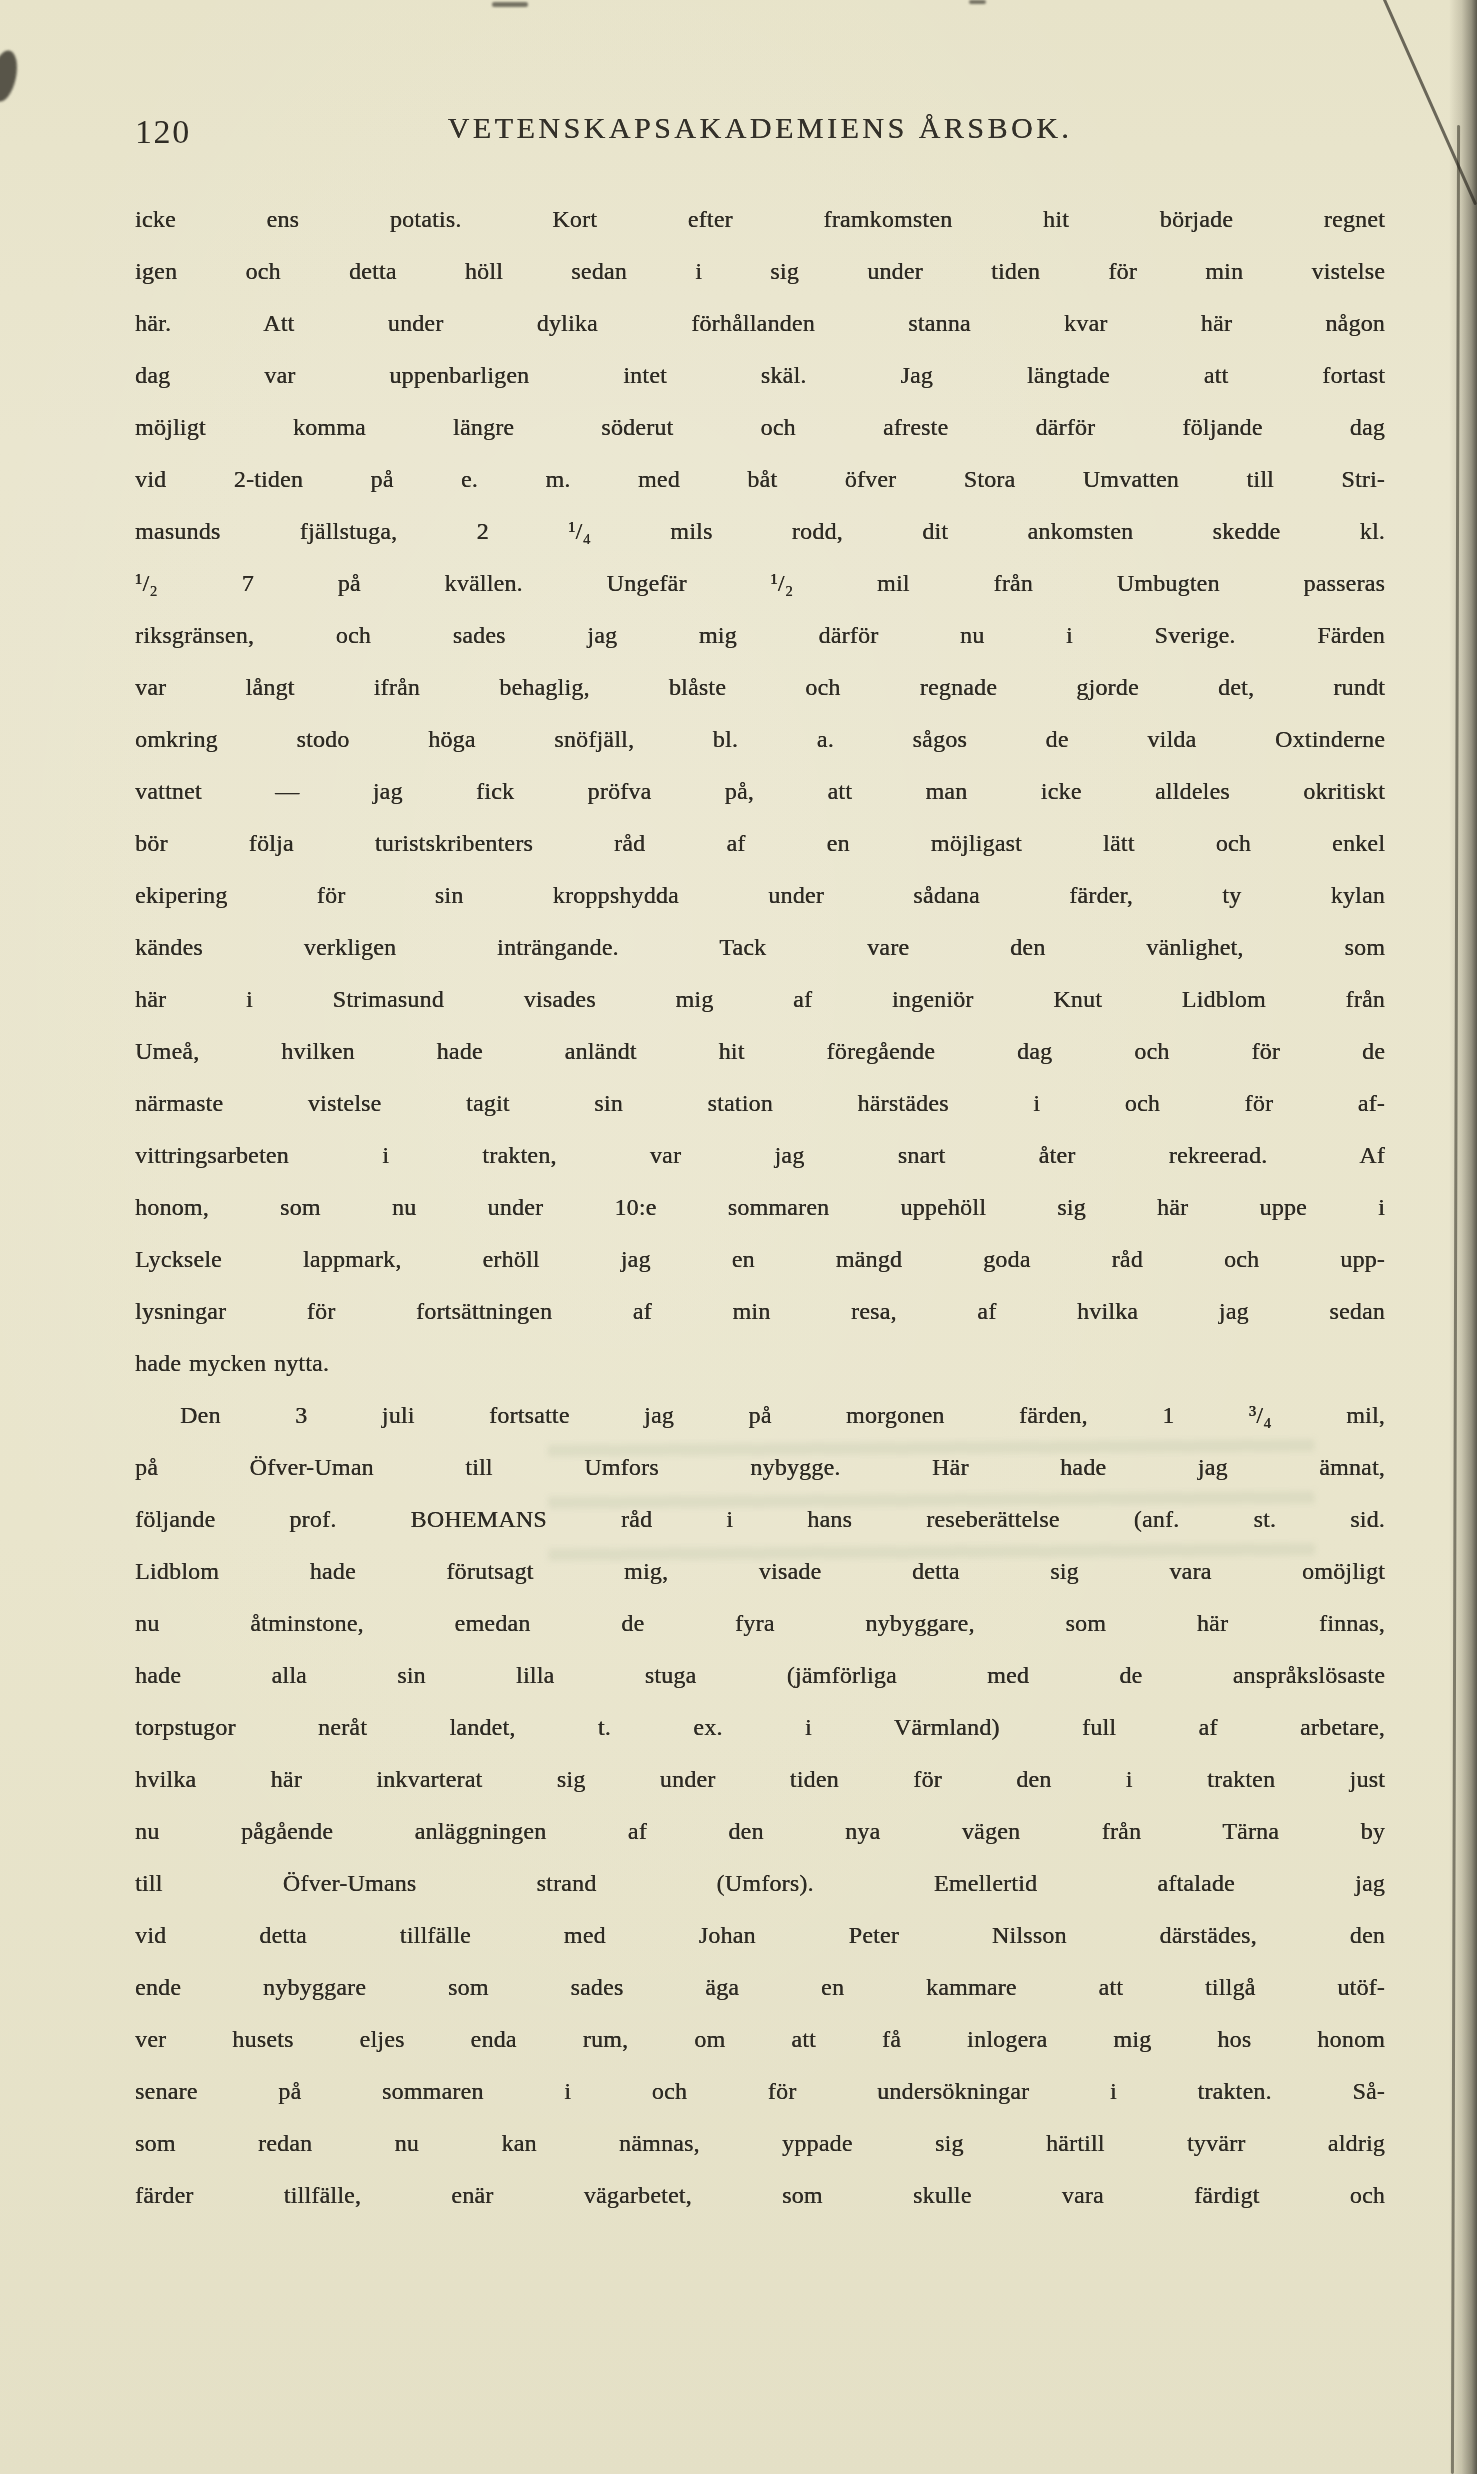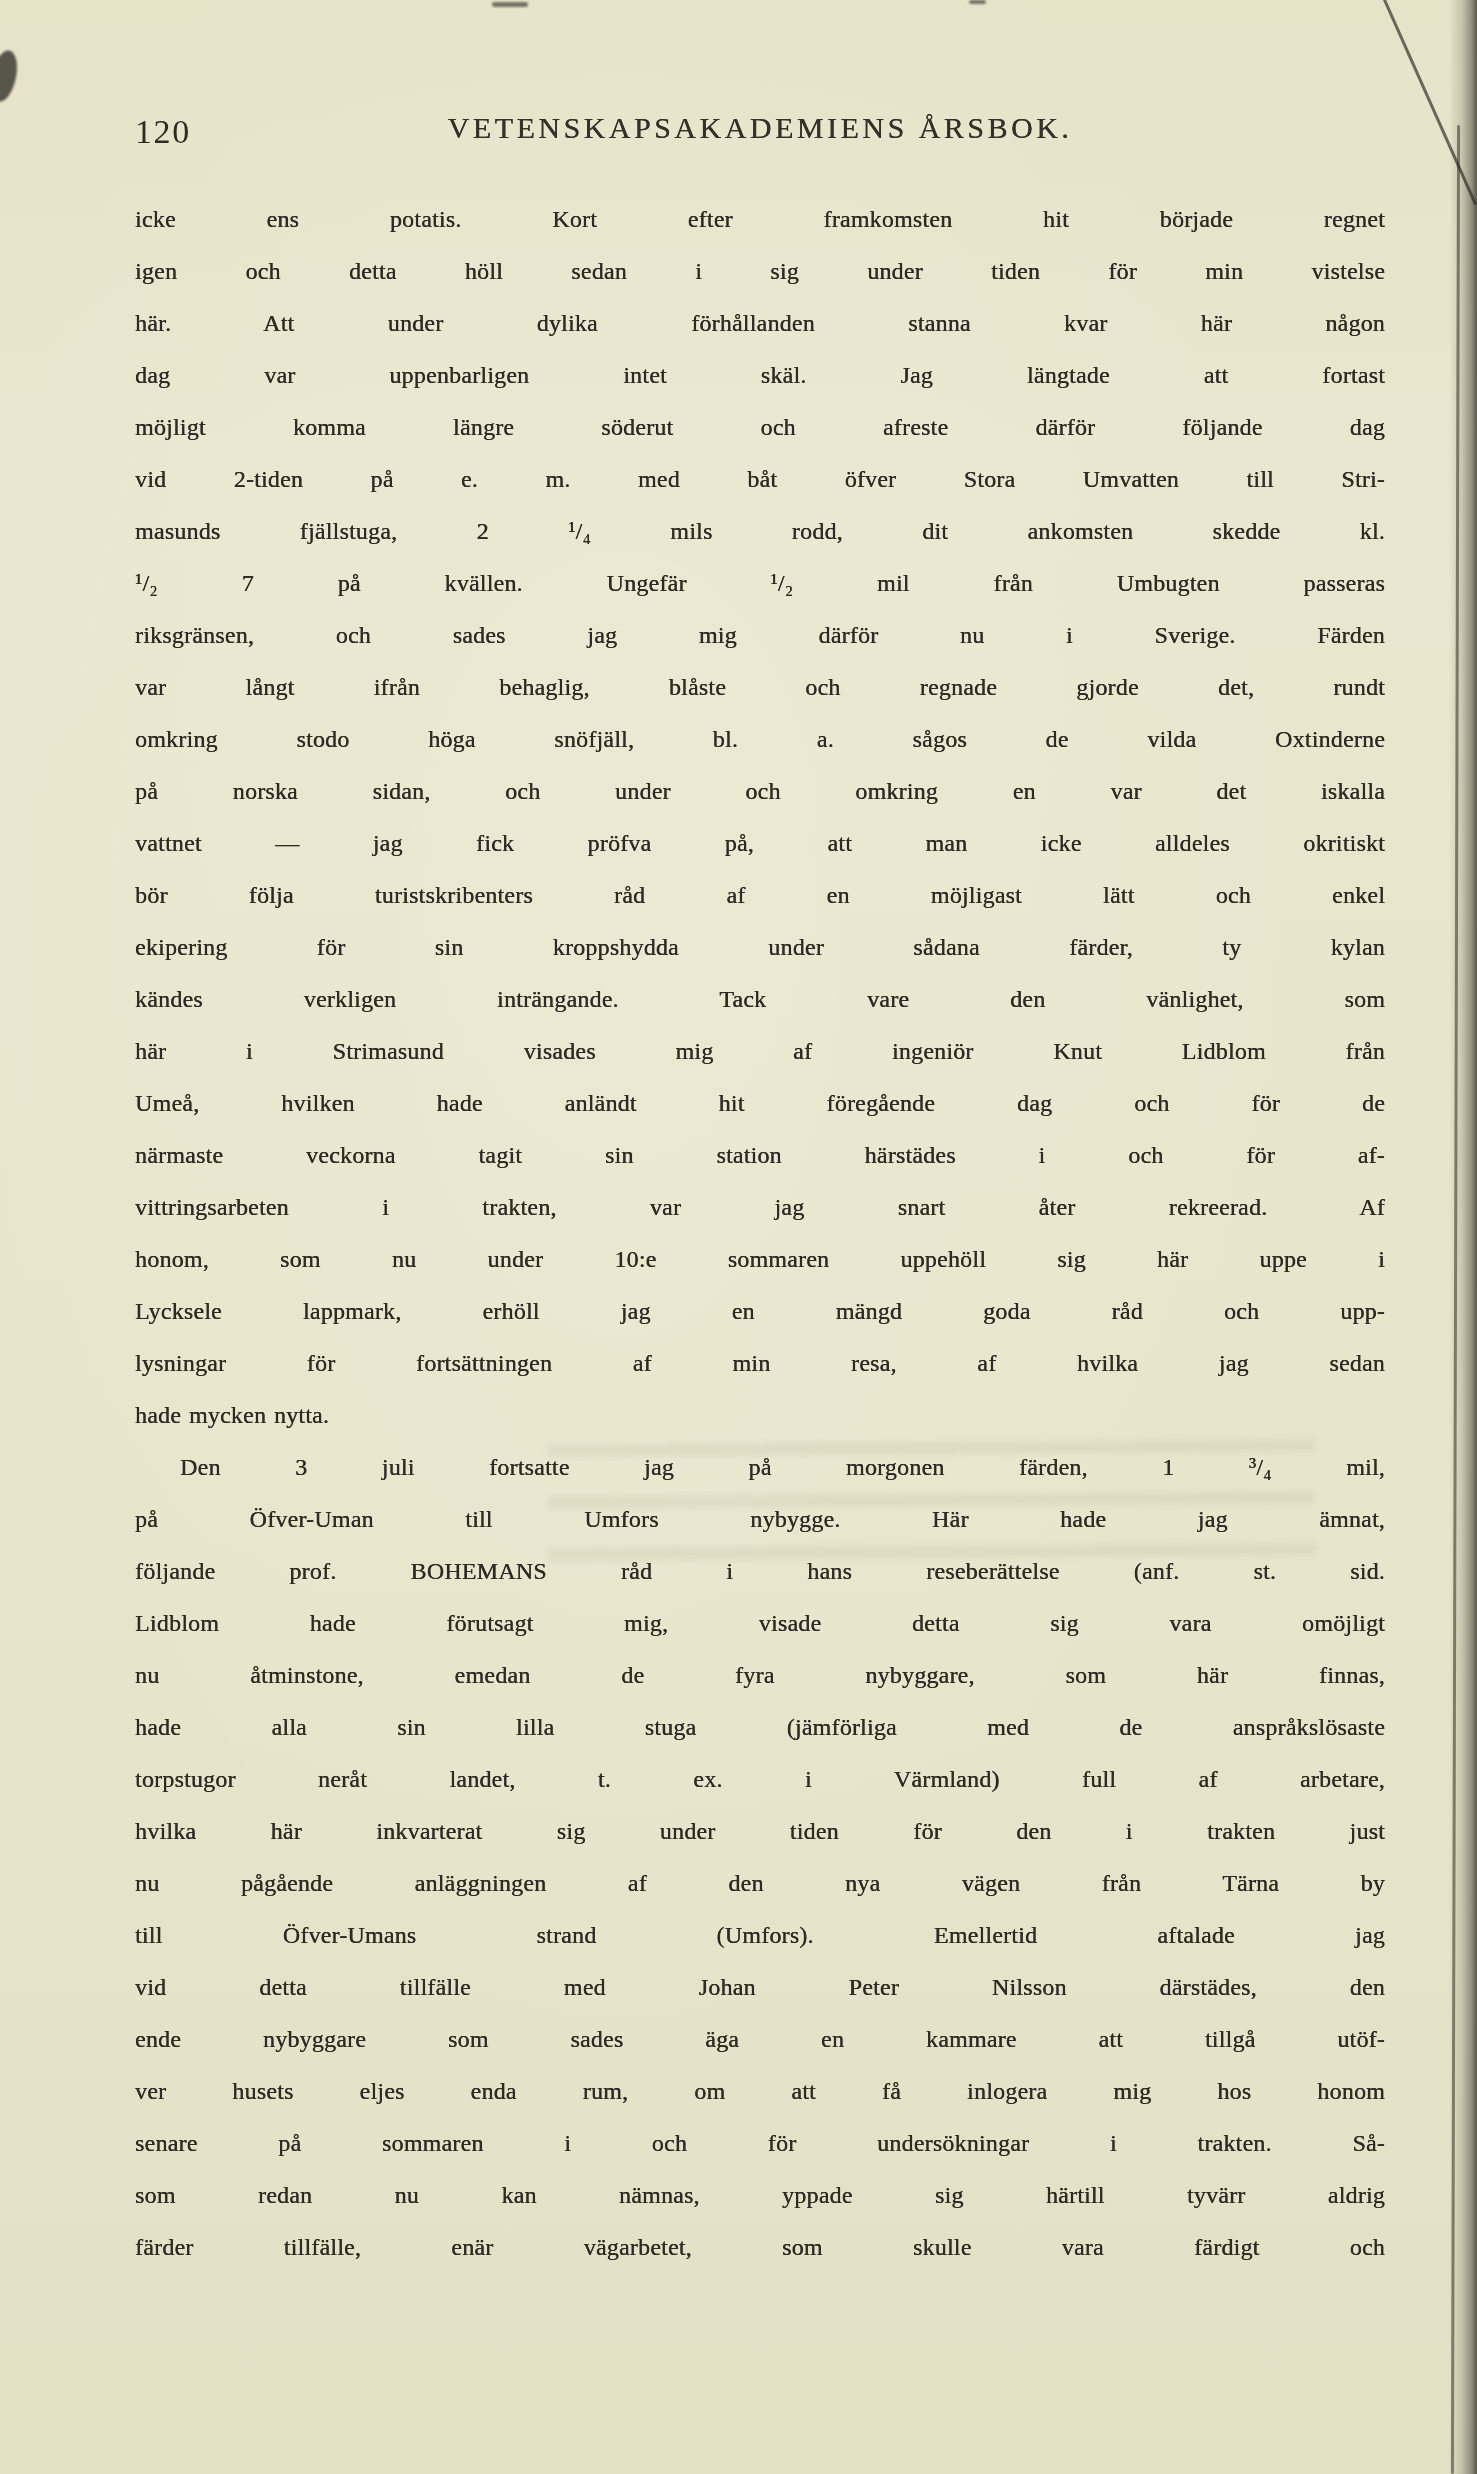--- a/index.html
+++ b/index.html
@@ -118,28 +118,27 @@
       <div class="line">igen och detta höll sedan i sig under tiden för min vistelse</div>
       <div class="line">här.  Att under dylika förhållanden stanna kvar här någon</div>
       <div class="line">dag var uppenbarligen intet skäl.  Jag längtade att fortast</div>
       <div class="line">möjligt komma längre söderut och afreste därför följande dag</div>
       <div class="line">vid 2-tiden på e. m. med båt öfver Stora Umvatten till Stri-</div>
       <div class="line">masunds fjällstuga, 2 ¹/₄ mils rodd, dit ankomsten skedde kl.</div>
       <div class="line">¹/₂ 7 på kvällen.  Ungefär ¹/₂ mil från Umbugten passeras</div>
       <div class="line">riksgränsen, och sades jag mig därför nu i Sverige.  Färden</div>
       <div class="line">var långt ifrån behaglig, blåste och regnade gjorde det, rundt</div>
       <div class="line">omkring stodo höga snöfjäll, bl. a. sågos de vilda Oxtinderne</div>
-      <div class="line">på norska sidan, och under och omkring en var det iskalla</div>
       <div class="line">vattnet — jag fick pröfva på, att man icke alldeles okritiskt</div>
       <div class="line">bör följa turistskribenters råd af en möjligast lätt och enkel</div>
       <div class="line">ekipering för sin kroppshydda under sådana färder, ty kylan</div>
       <div class="line">kändes verkligen inträngande.  Tack vare den vänlighet, som</div>
       <div class="line">här i Strimasund visades mig af ingeniör Knut Lidblom från</div>
       <div class="line">Umeå, hvilken hade anländt hit föregående dag och för de</div>
-      <div class="line">närmaste veckorna tagit sin station härstädes i och för af-</div>
+      <div class="line">närmaste vistelse tagit sin station härstädes i och för af-</div>
       <div class="line">vittringsarbeten i trakten, var jag snart åter rekreerad.  Af</div>
       <div class="line">honom, som nu under 10:e sommaren uppehöll sig här uppe i</div>
       <div class="line">Lycksele lappmark, erhöll jag en mängd goda råd och upp-</div>
       <div class="line">lysningar för fortsättningen af min resa, af hvilka jag sedan</div>
       <div class="line last">hade mycken nytta.</div>
       <div class="line indent">Den 3 juli fortsatte jag på morgonen färden, 1 ³/₄ mil,</div>
       <div class="line">på Öfver-Uman till Umfors nybygge.  Här hade jag ämnat,</div>
       <div class="line">följande prof. BOHEMANS råd i hans reseberättelse (anf. st. sid.</div>
       <div class="line">Lidblom hade förutsagt mig, visade detta sig vara omöjligt</div>
       <div class="line">nu åtminstone, emedan de fyra nybyggare, som här finnas,</div>

